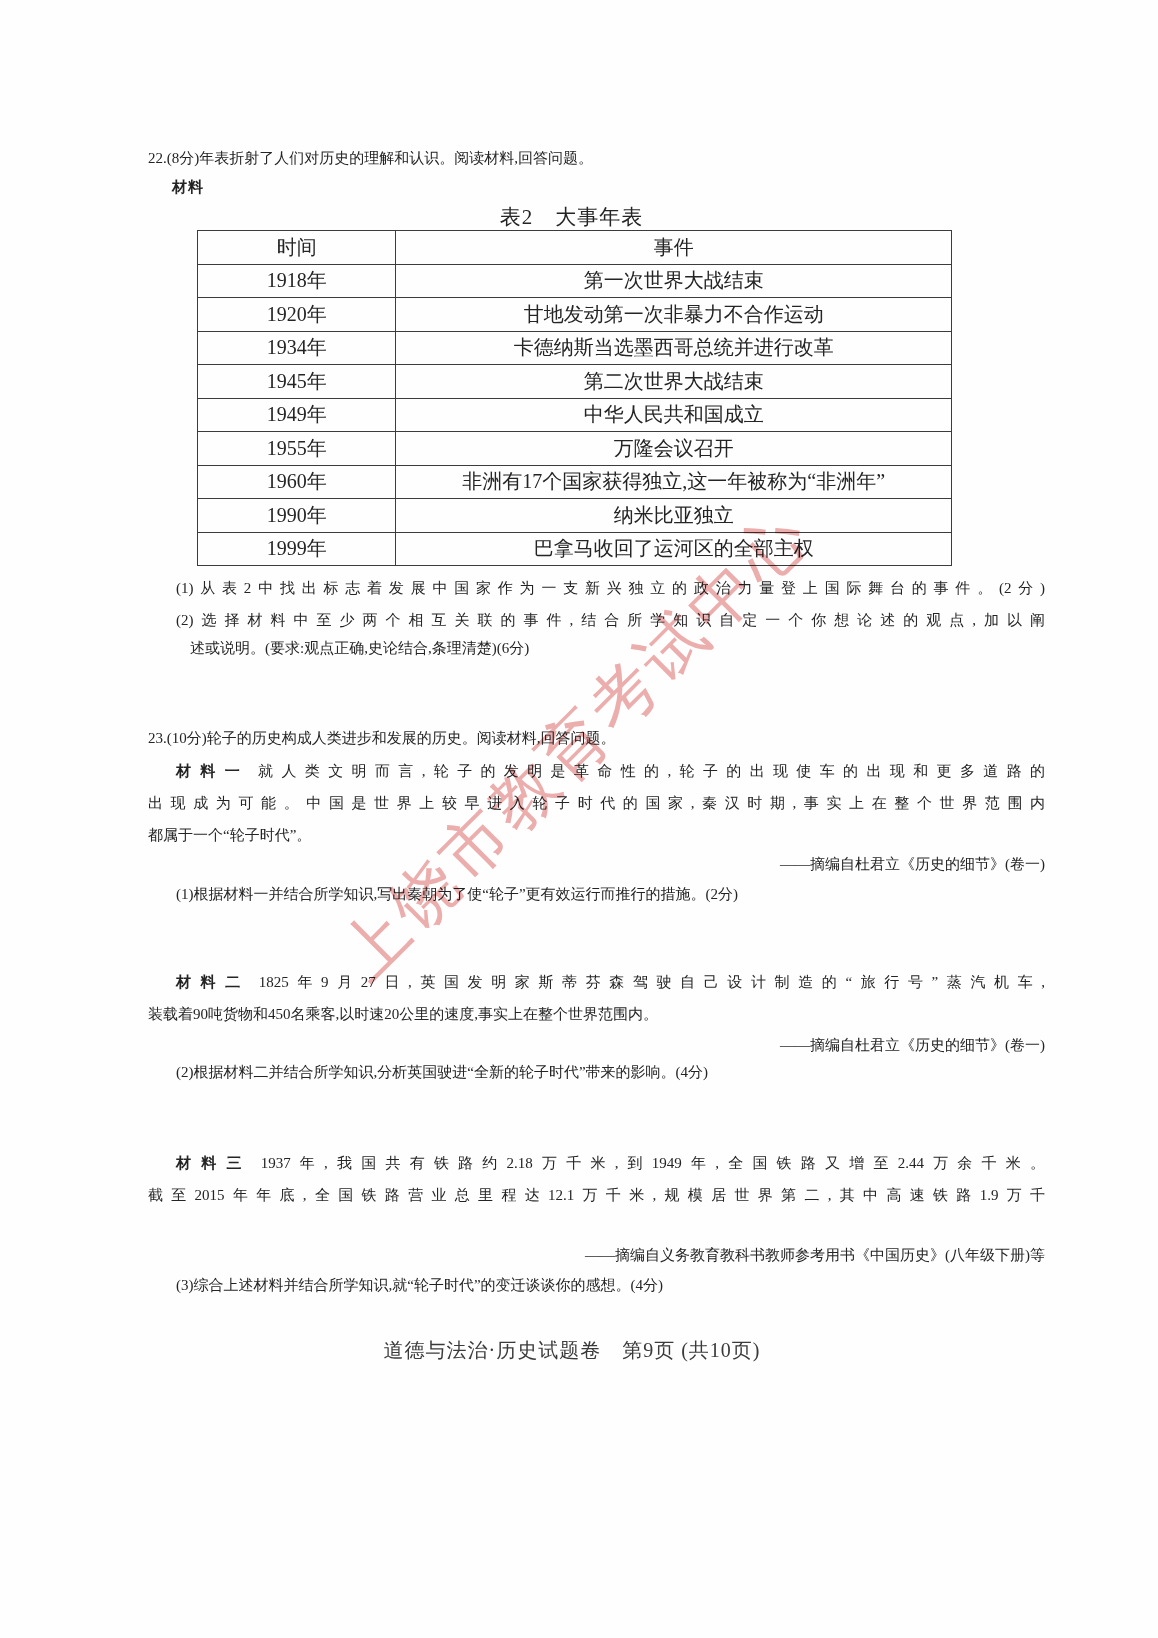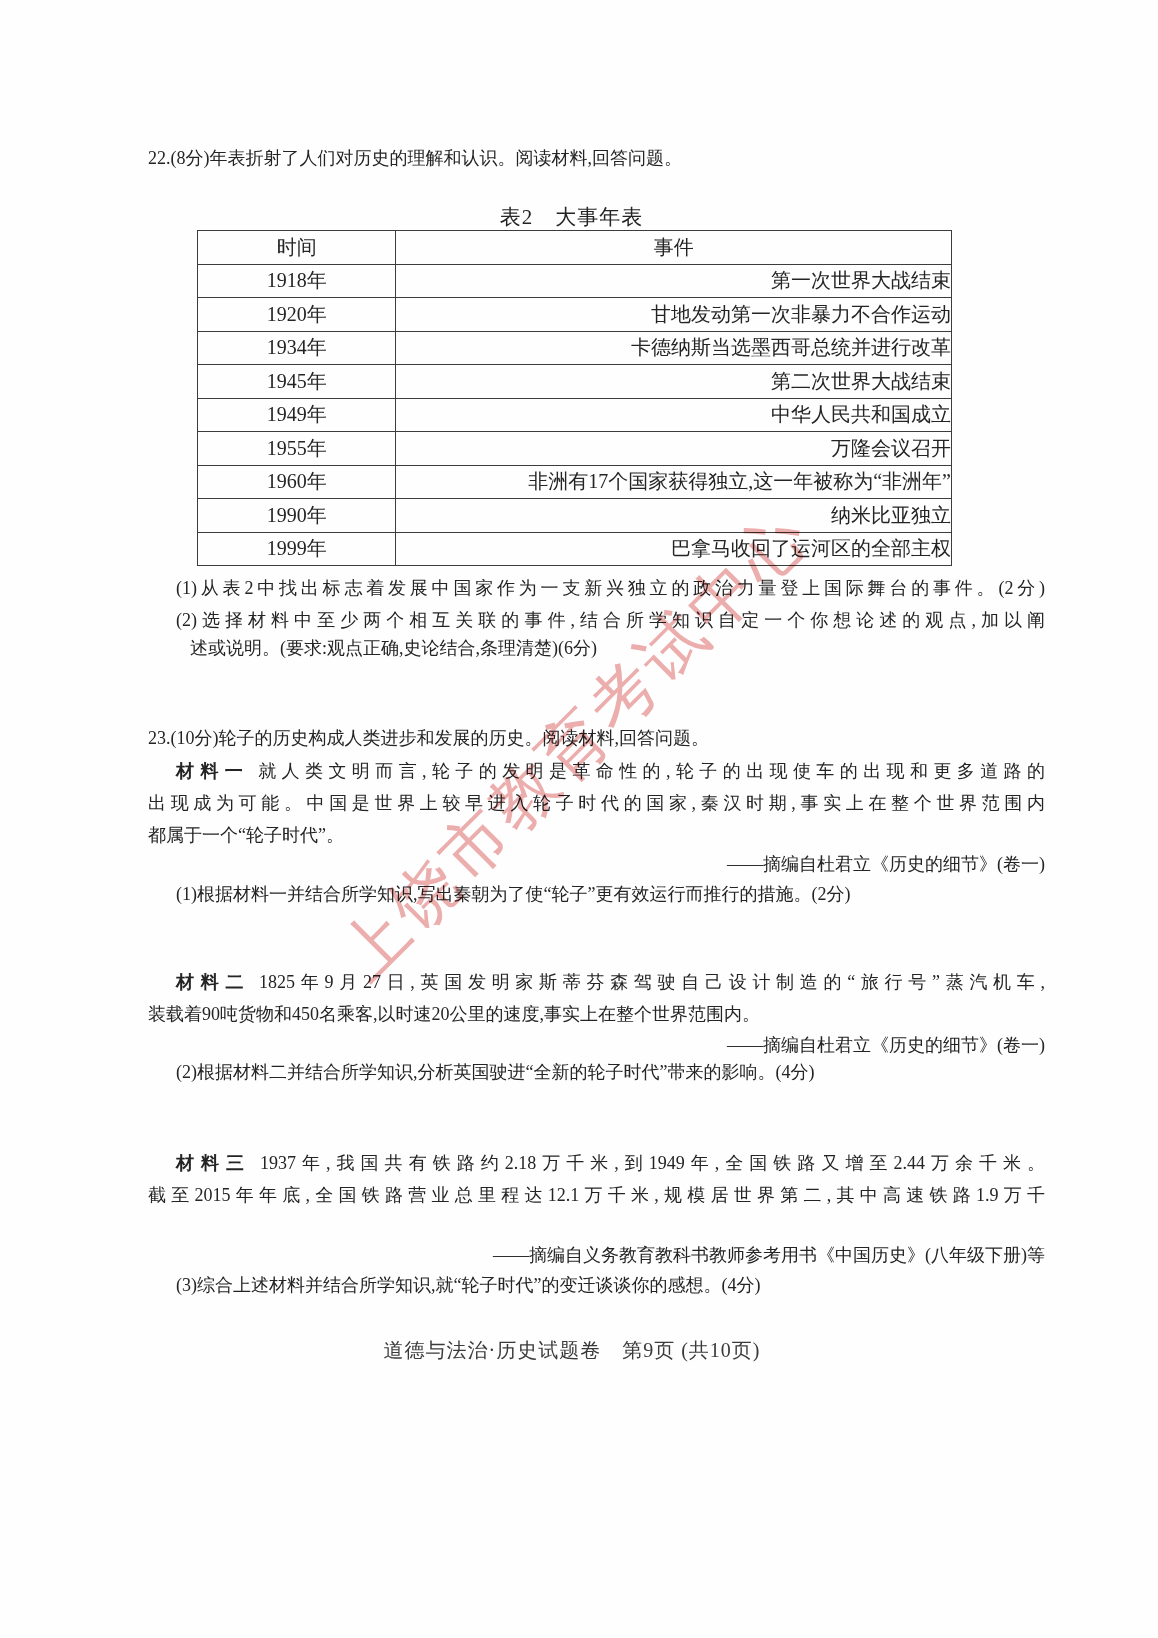--- a/index.html
+++ b/index.html
@@ -6,21 +6,21 @@
   .page{
     position:relative;
     width:1158px;height:1638px;
     background:#fefefe;
     overflow:hidden;
     font-family:"Liberation Serif","DejaVu Serif",serif;
     color:#242424;
   }
   .line{
     position:absolute;left:148px;width:897px;
-    font-size:18px;line-height:32px;
+    font-size:15px;line-height:32px;
     white-space:nowrap;
   }
   .just{white-space:normal;text-align:justify;text-align-last:justify;}
   .ti1{text-indent:28px;}
   .ti2{text-indent:42px;}
   .src{text-align:right;text-align-last:right;}
   .mlabel{font-weight:bold;margin-right:9px;letter-spacing:1px;}
   .blab{font-weight:bold;letter-spacing:1px;}
   .tbl-title{
     position:absolute;left:194px;top:201px;width:755px;
@@ -31,21 +31,21 @@
     width:755px;border-collapse:collapse;
     font-size:20px;
     padding-left:36px;
   }
   table.events td,table.events th{
     border:1.6px solid #3c3c3c;
     height:32.5px;padding:0;
     font-weight:normal;vertical-align:middle;
   }
   td.c-year,th.c-year{width:198px;text-align:center;}
-  td.c-event,th.c-event{width:557px;text-align:right;padding-left:11px;}
+  td.c-event,th.c-event{width:557px;text-align:center;padding-left:11px;}
   th.c-event{text-align:center;padding-left:0;}
   .footer{
     position:absolute;left:0;top:1334px;width:1144px;
     text-align:center;font-size:20px;line-height:32px;color:#3a3a3a;
     letter-spacing:1px;
   }
   .watermark{
     position:absolute;left:575px;top:745px;
     transform:translate(-50%,-50%) rotate(-45deg);
     font-size:66px;letter-spacing:4px;white-space:nowrap;
@@ -54,20 +54,21 @@
     z-index:5;pointer-events:none;
     font-family:"Liberation Serif","DejaVu Serif",serif;
   }
 </style>
 </head>
 <body>
 
 <div class="page">
 
   <div class="line" style="top:142px">22.(8分)年表折射了人们对历史的理解和认识。阅读材料,回答问题。</div>
+  <div class="line blab" style="top:171px;left:172px;width:873px">材料</div>
 
   <div class="tbl-title">表2　大事年表</div>
 
   <table class="events">
     <tbody>
         <tr>
       <th class="c-year">时间</th>
       <th class="c-event">事件</th>
     </tr>
     <tr>

